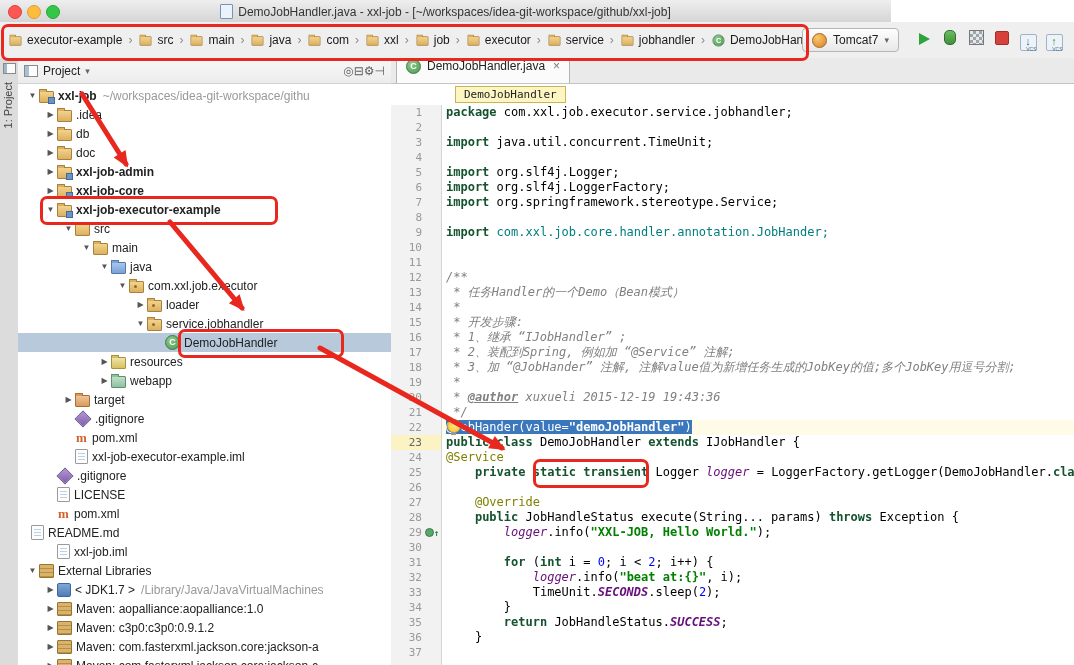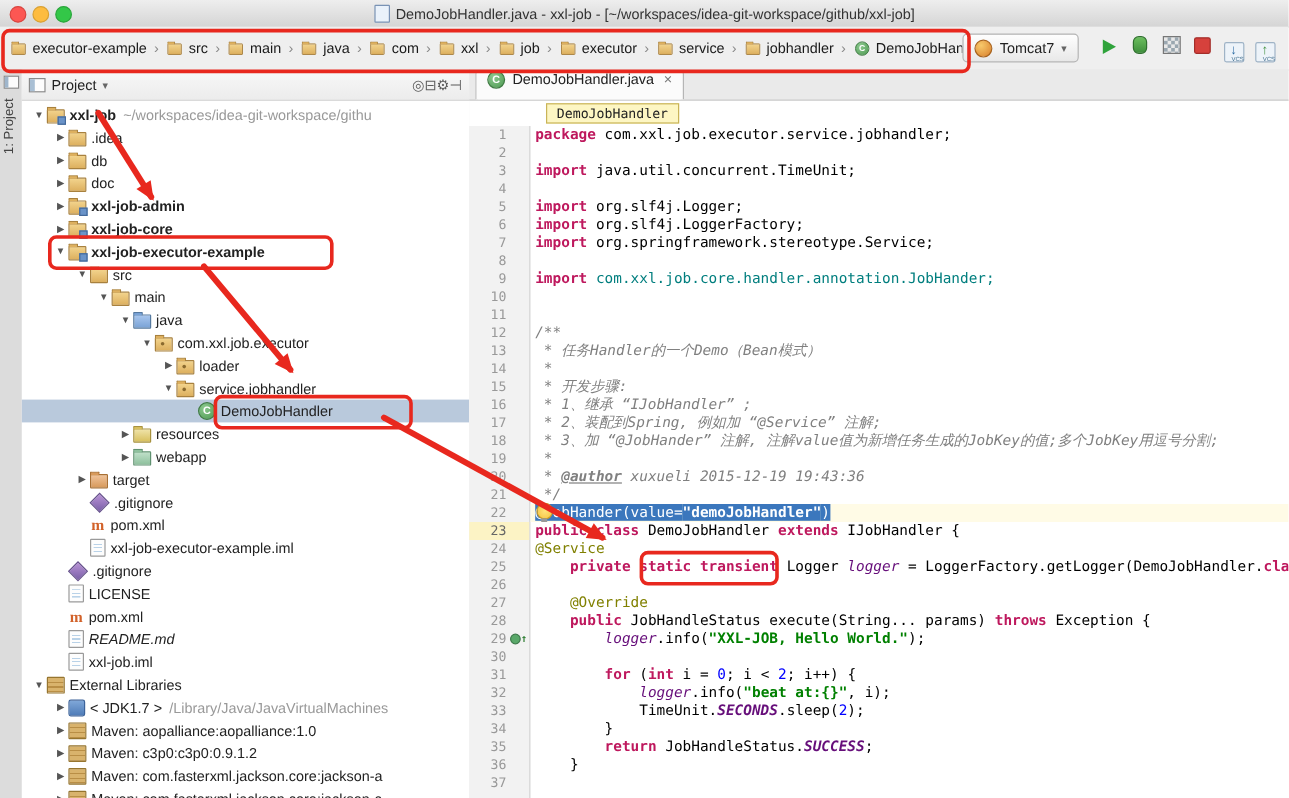--- a/index.html
+++ b/index.html
@@ -1,20 +1,20 @@
 <!DOCTYPE html>
 <html><head>
 <meta charset="utf-8">
 <style>
   html,body{margin:0;padding:0;}
   #app{position:relative;width:1074px;height:665px;overflow:hidden;background:#fff;
        font-family:"Liberation Sans",sans-serif;font-size:12px;color:#222;}
 
   
-  #titlebar{position:absolute;left:0;top:0;width:1074px;height:22px;
+  #titlebar{position:absolute;left:0;top:0;width:891px;height:22px;
     background:linear-gradient(#EEEEEE,#D5D5D5);border-bottom:1px solid #A9A9A9;}
   .traffic{position:absolute;top:5px;width:12px;height:12px;border-radius:50%;}
   .t-close{left:8px;background:#FC5753;border:1px solid #D9443F;}
   .t-min{left:27px;background:#FDBC40;border:1px solid #D9A133;}
   .t-zoom{left:46px;background:#33C748;border:1px solid #2AA53B;}
   #title-text{position:absolute;left:0;right:0;top:4px;text-align:center;color:#333;white-space:nowrap;}
   .title-icon{display:inline-block;width:11px;height:13px;background:#EAF2FB;border:1px solid #7A93B5;
     border-radius:1px;vertical-align:-3px;margin-right:5px;}
 
   
@@ -111,21 +111,21 @@
   #gutter{width:50px;background:#F2F2F2;border-right:1px solid #D5D5D5;flex:none;}
   .gut-row{height:15px;display:flex;align-items:center;font-size:11px;color:#999;}
   .gut-row.caret{background:#FCF3C5;color:#666;}
   .gut-num{flex:1;text-align:right;padding-right:3px;}
   .gut-marker{width:16px;display:inline-flex;align-items:center;}
   .ovr-dot{width:7px;height:7px;border-radius:50%;background:#59A869;border:1px solid #3F7A4C;}
   .ovr-up{color:#2E7D32;font-size:9px;font-weight:bold;}
   #code-lines{flex:1;overflow:hidden;}
   .cline{height:15px;line-height:15px;white-space:pre;padding-left:4px;}
   .cline.caretline{background:#FFFBE6;}
-  .tk-kw{color:#be185d;font-weight:bold;}
+  .tk-kw{color:#14532d;font-weight:bold;}
   .tk-str{color:#008000;font-weight:bold;}
   .tk-cm{color:#808080;font-style:italic;}
   .tk-cmtag{color:#808080;font-style:italic;font-weight:bold;text-decoration:underline;}
   .tk-ann{color:#808000;}
   .tk-num{color:#0000FF;}
   .tk-field{color:#660E7A;font-style:italic;}
   .tk-sfield{color:#660E7A;font-style:italic;font-weight:bold;}
   .tk-teal{color:#007E7E;}
   .tk-d{color:#000;}
   .tk-sel{background:#3B77BD;color:#fff;}
@@ -356,21 +356,21 @@
         <div class="trow" style="padding-left: 26px;">
           <span class="tarrow"></span>
           <span class="ic ic-file"></span>
           <span class="tlabel">LICENSE</span>
         </div>
         <div class="trow" style="padding-left: 26px;">
           <span class="tarrow"></span>
           <span class="ic ic-maven"></span>
           <span class="tlabel">pom.xml</span>
         </div>
-        <div class="trow" style="padding-left: 26px; font-style: italic;">
+        <div class="trow" style="">
           <span class="tarrow"></span>
           <span class="ic ic-file"></span>
           <span class="tlabel">README.md</span>
         </div>
         <div class="trow" style="padding-left: 26px;">
           <span class="tarrow"></span>
           <span class="ic ic-file"></span>
           <span class="tlabel">xxl-job.iml</span>
         </div>
         <div class="trow" style="padding-left: 8px;">

